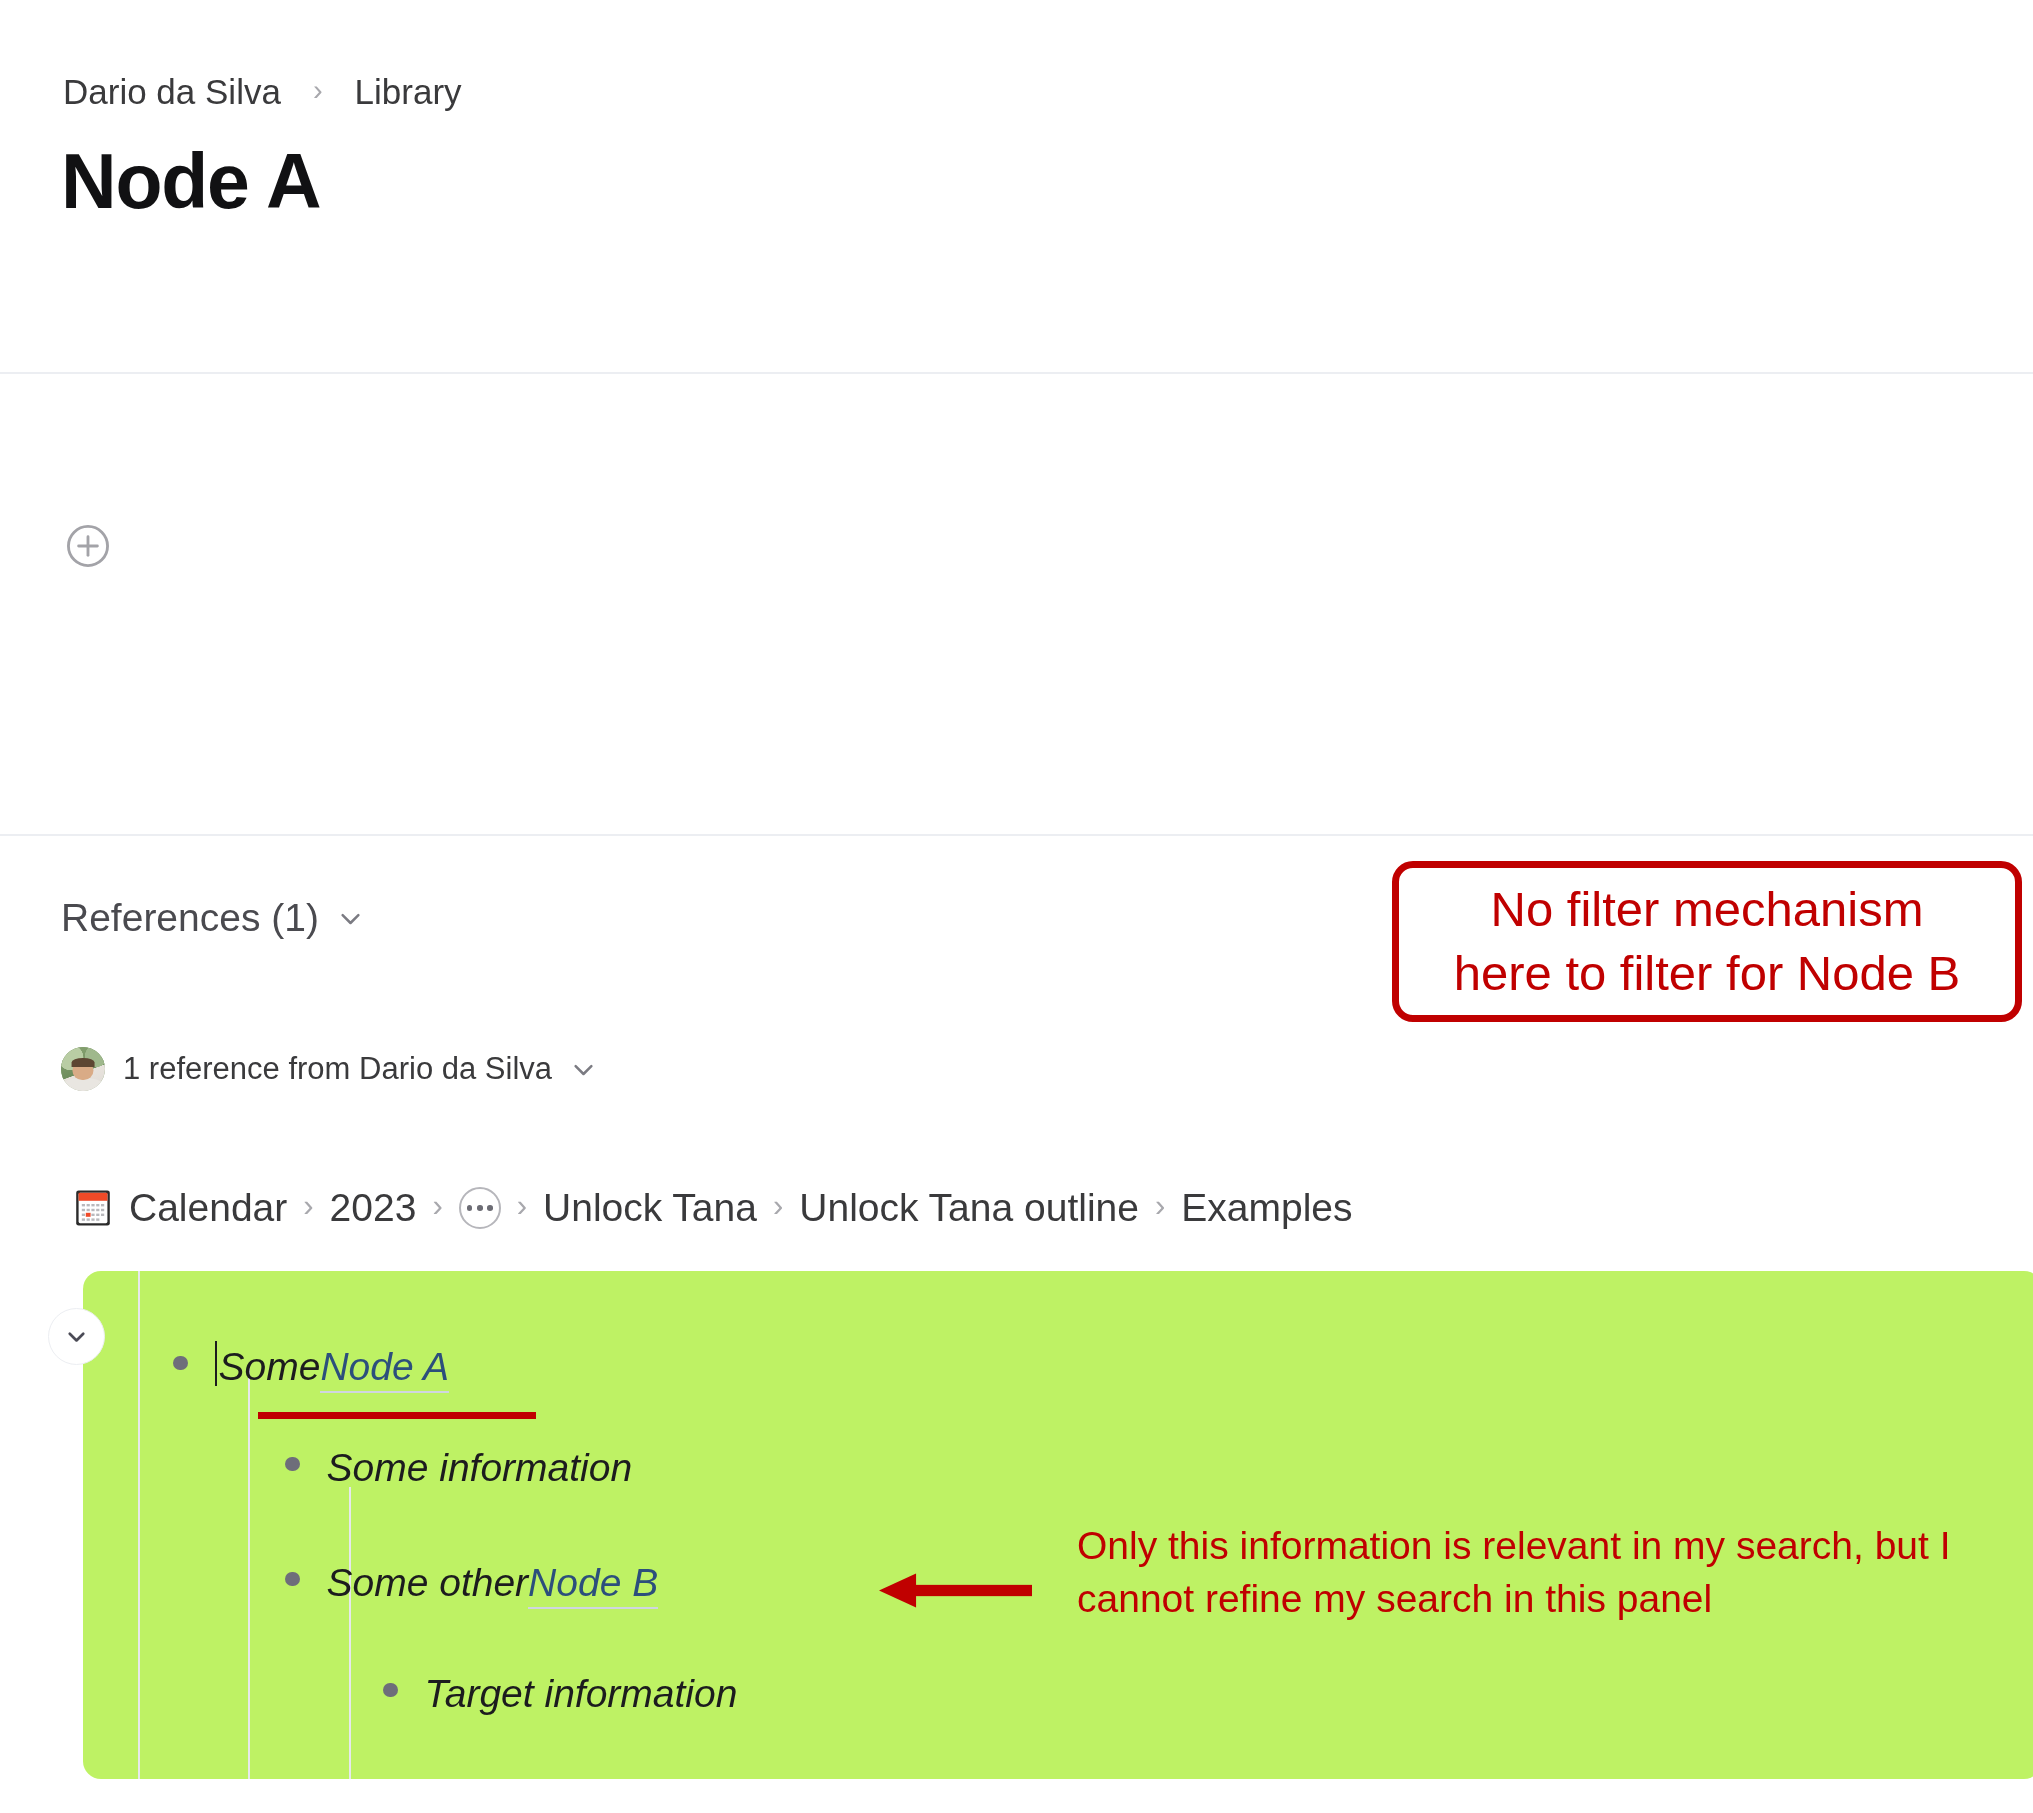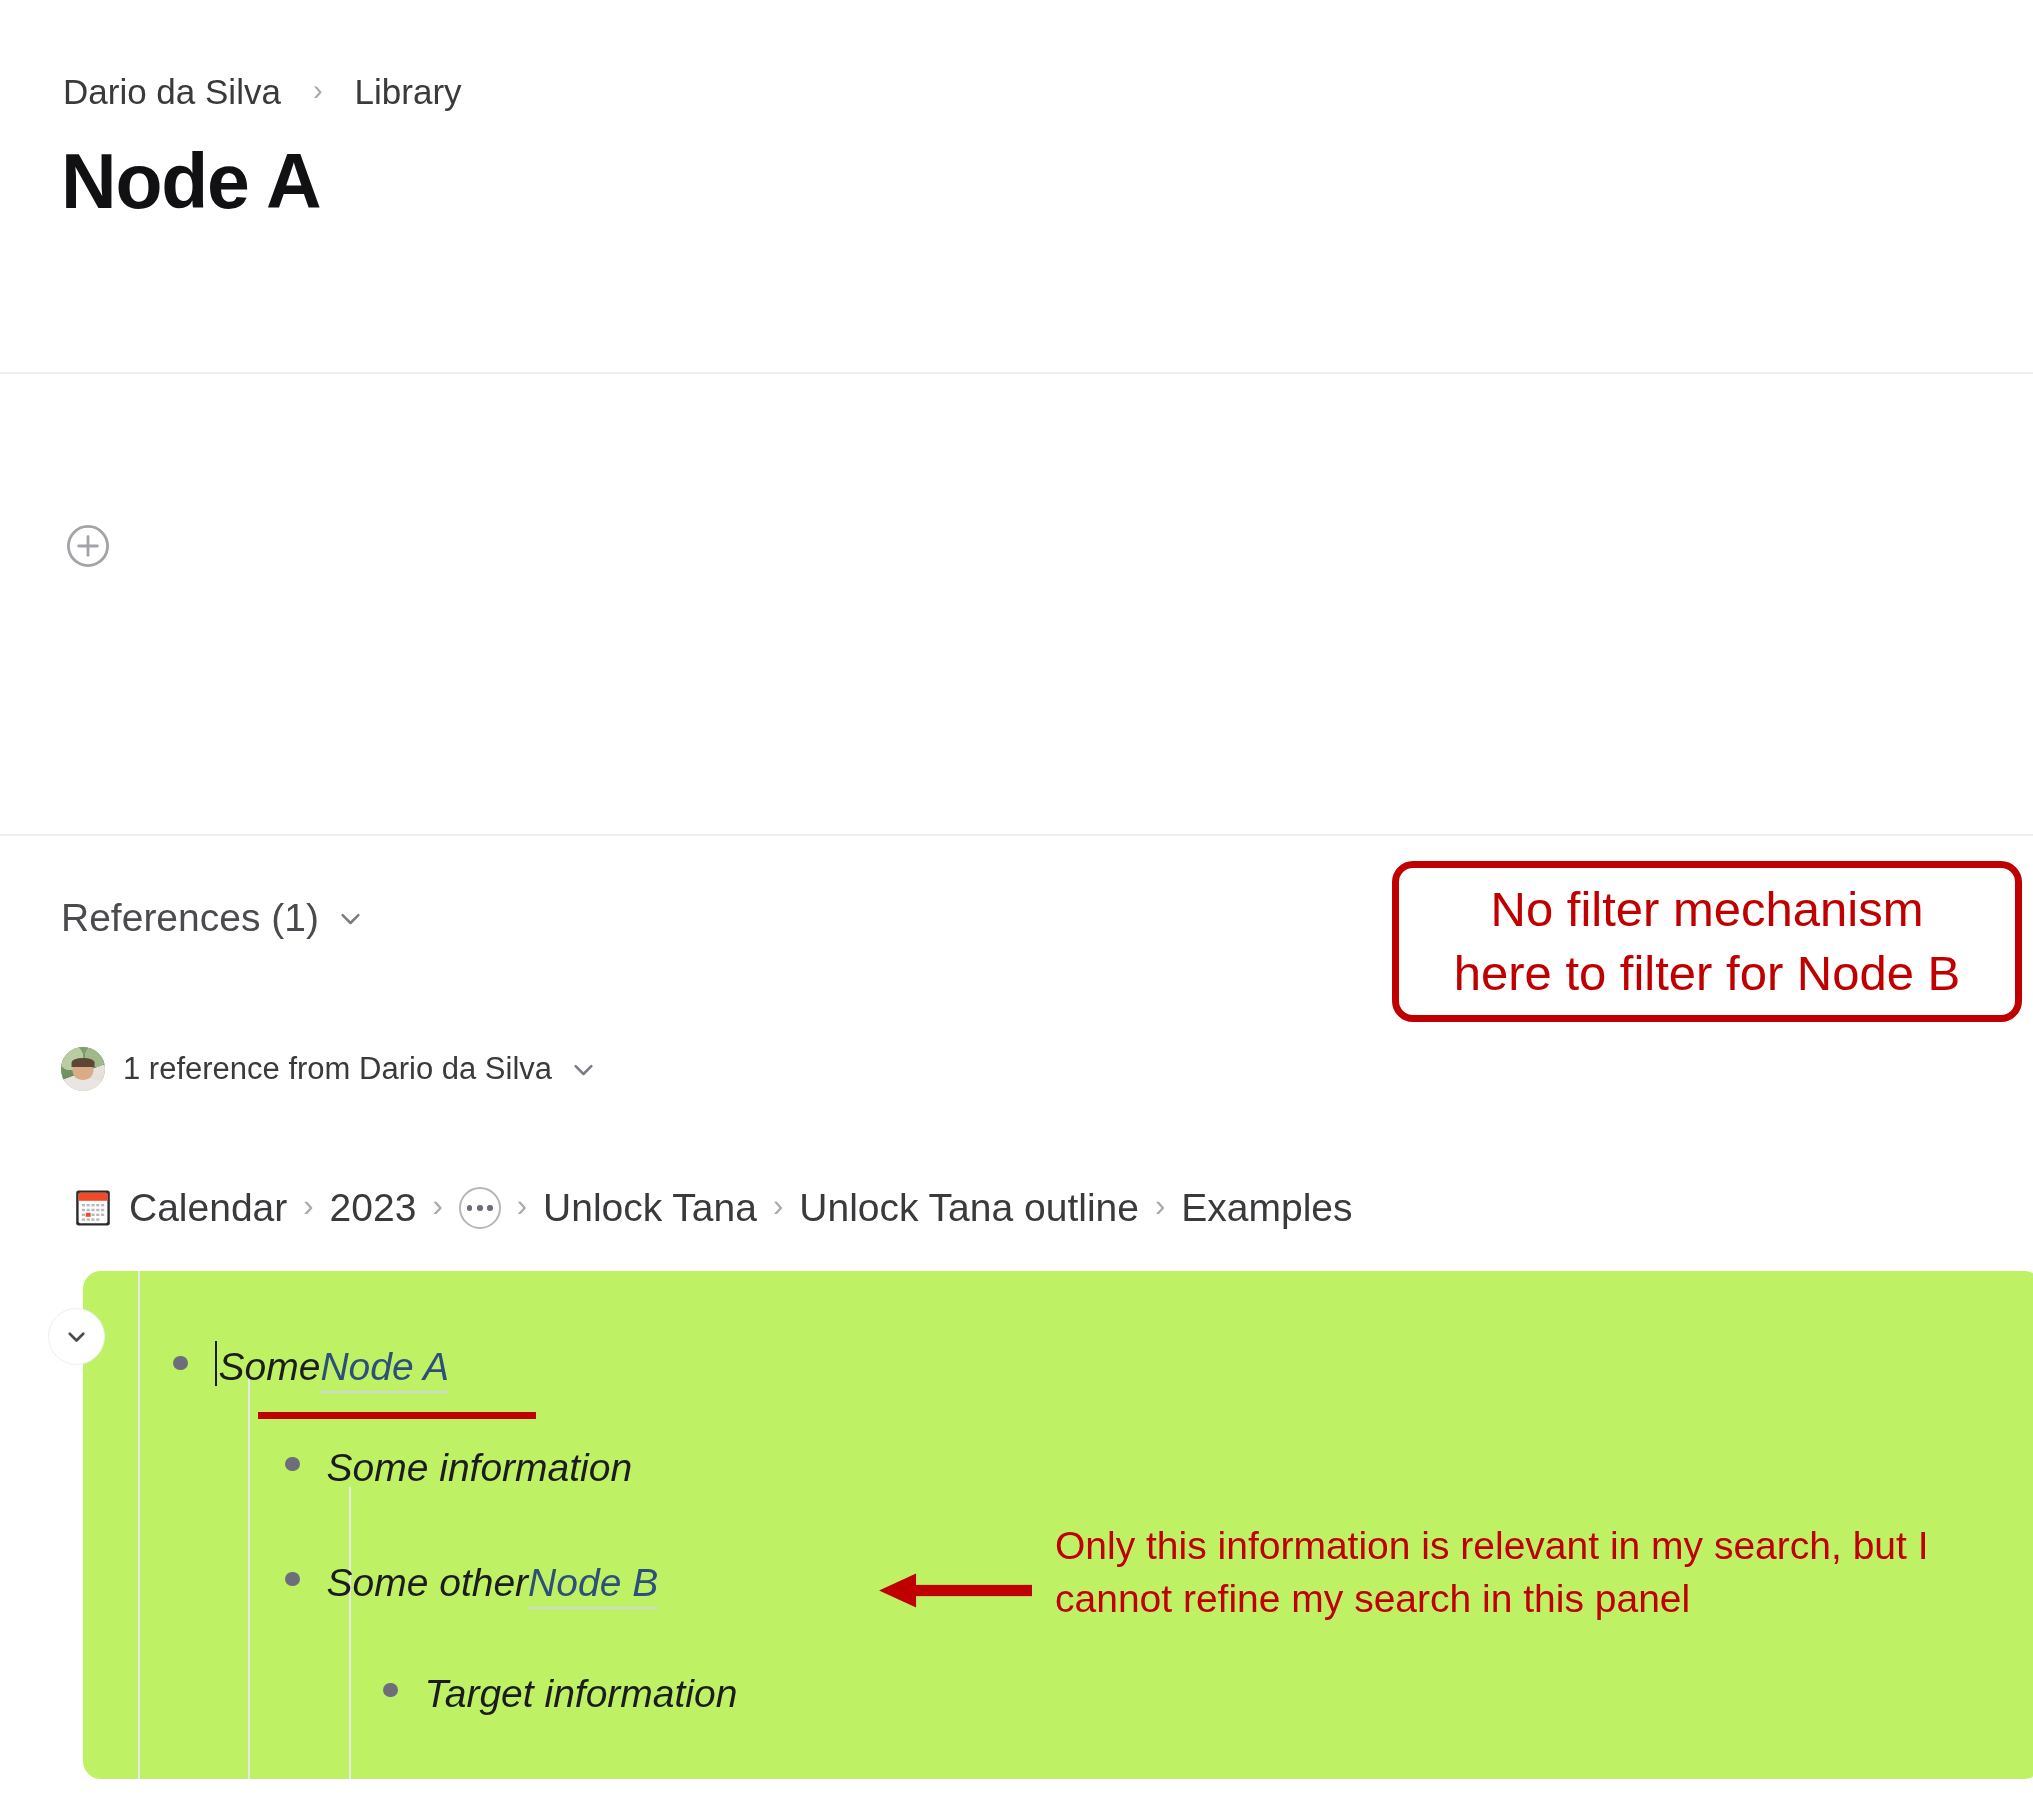--- a/index.html
+++ b/index.html
@@ -304,21 +304,21 @@
     align-items: center;
     justify-content: center;
     text-align: center;
     color: #c00000;
     font-size: 49px;
     line-height: 1.3;
     background: #ffffff;
   }
   .anno-text {
     position: absolute;
-    left: 1055px;
+    left: 1077px;
     top: 1520px;
     width: 935px;
     color: #c00000;
     font-size: 39px;
     line-height: 1.35;
   }
   .anno-arrow {
     position: absolute;
     left: 879px;
     top: 1567px;

